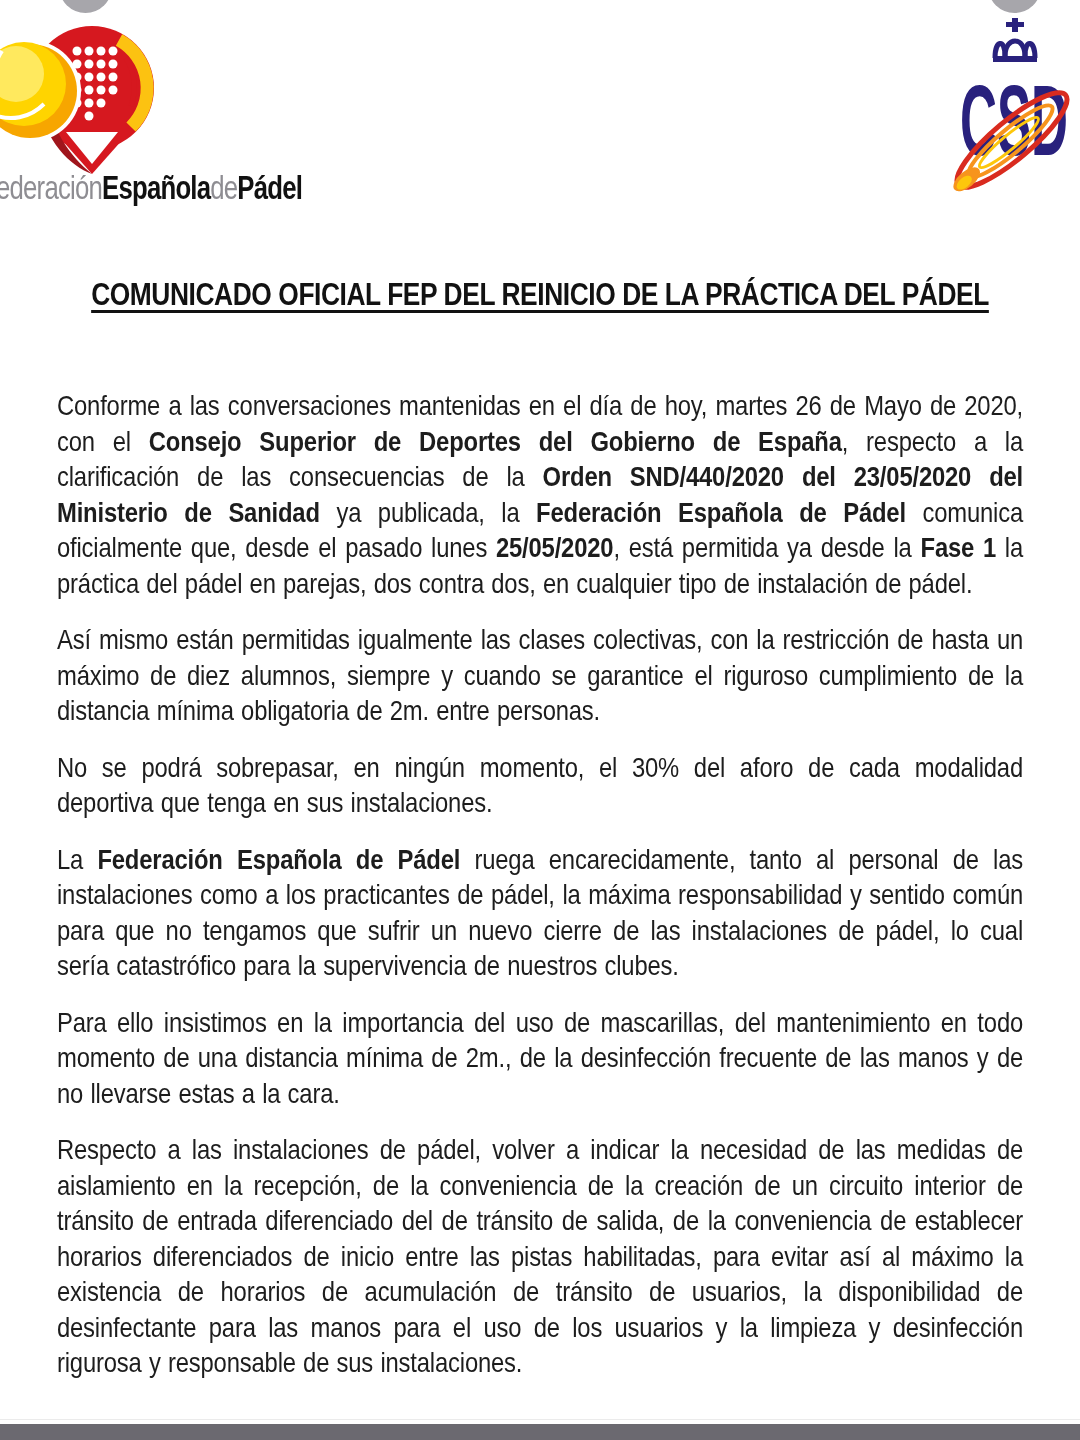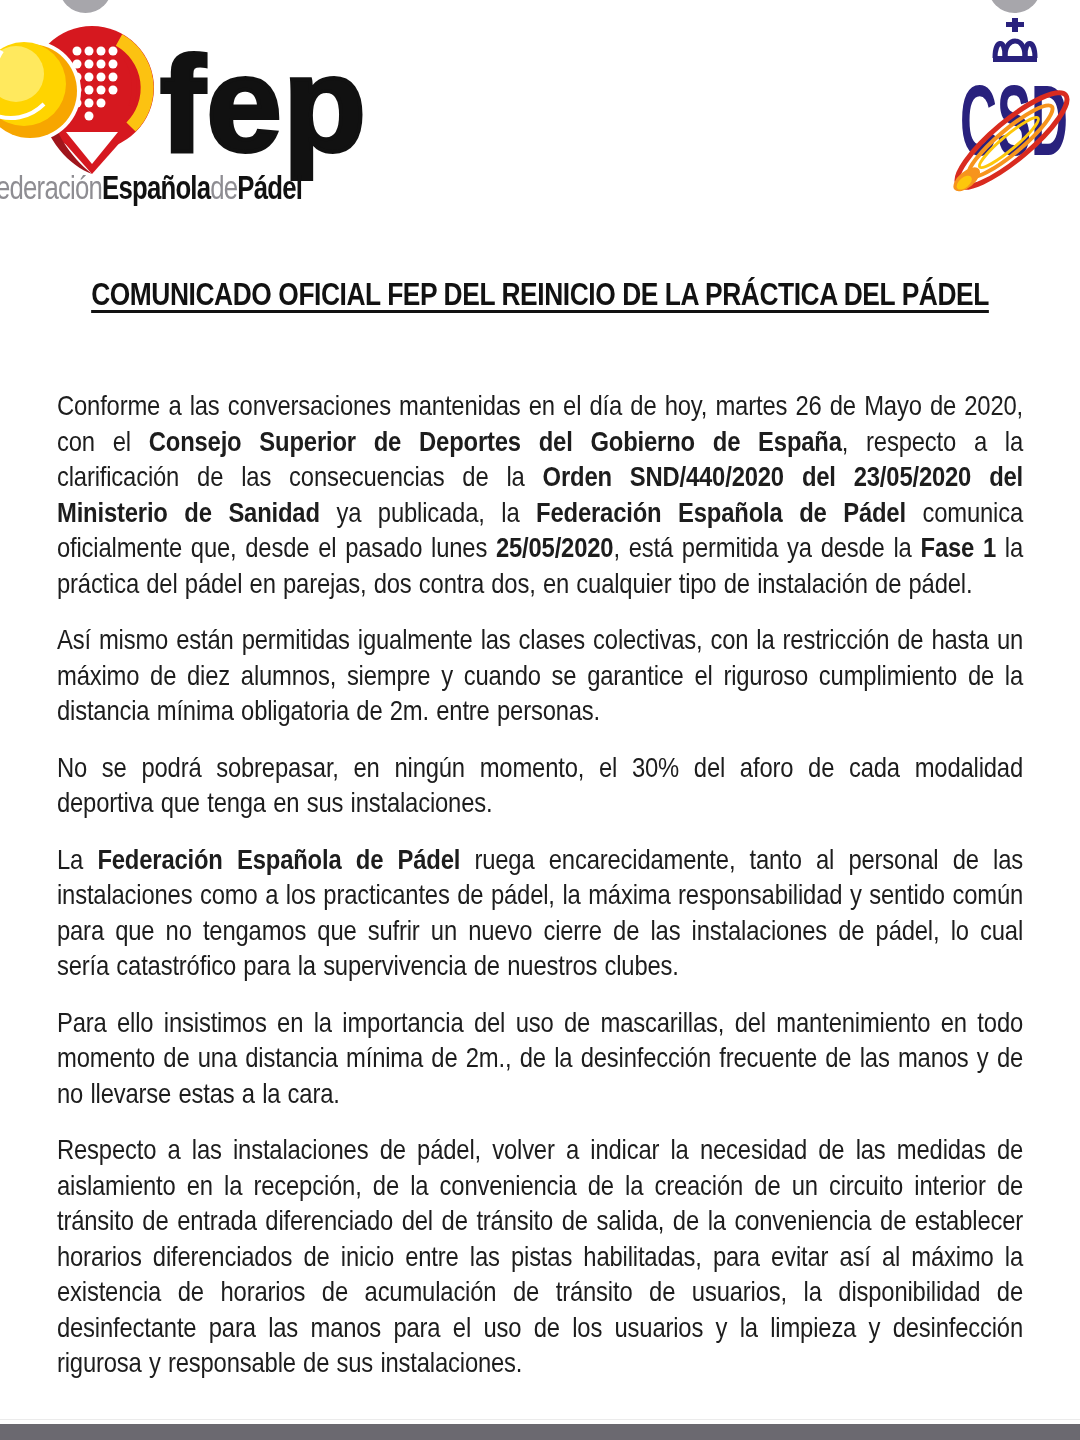--- a/index.html
+++ b/index.html
@@ -121,21 +121,20 @@
 
       <g>
         <circle cx="30" cy="85" r="51" fill="#ffffff"></circle>
         <circle cx="30" cy="85" r="47" fill="#f7a600"></circle>
         <circle cx="24" cy="78" r="42" fill="#ffd400"></circle>
         <circle cx="16" cy="68" r="28" fill="#ffe95e"></circle>
         <path d="M -8,108 C 10,116 30,112 44,98" fill="none" stroke="#ffffff" stroke-width="4"></path>
         <path d="M 2,45 C -8,60 -10,80 -2,96" fill="none" stroke="#ffffff" stroke-width="4"></path>
       </g>
     </svg>
-    <div class="fep-wordmark">fep</div>
     <div class="fep-tagline"><span class="gray">ederación</span><span>Española</span><span class="gray">de</span><span>Pádel</span></div>
   </div>
 
   <div class="csd-logo">
     <svg width="130" height="195" viewBox="0 0 130 195">
 
       <g stroke="#29217d" fill="none">
         <rect x="62" y="8" width="6" height="14" fill="#29217d" stroke="none"></rect>
         <rect x="56" y="12" width="18" height="5" fill="#29217d" stroke="none"></rect>
         <path d="M 45,48 C 45,30 55,28 55,46" stroke-width="5"></path>

